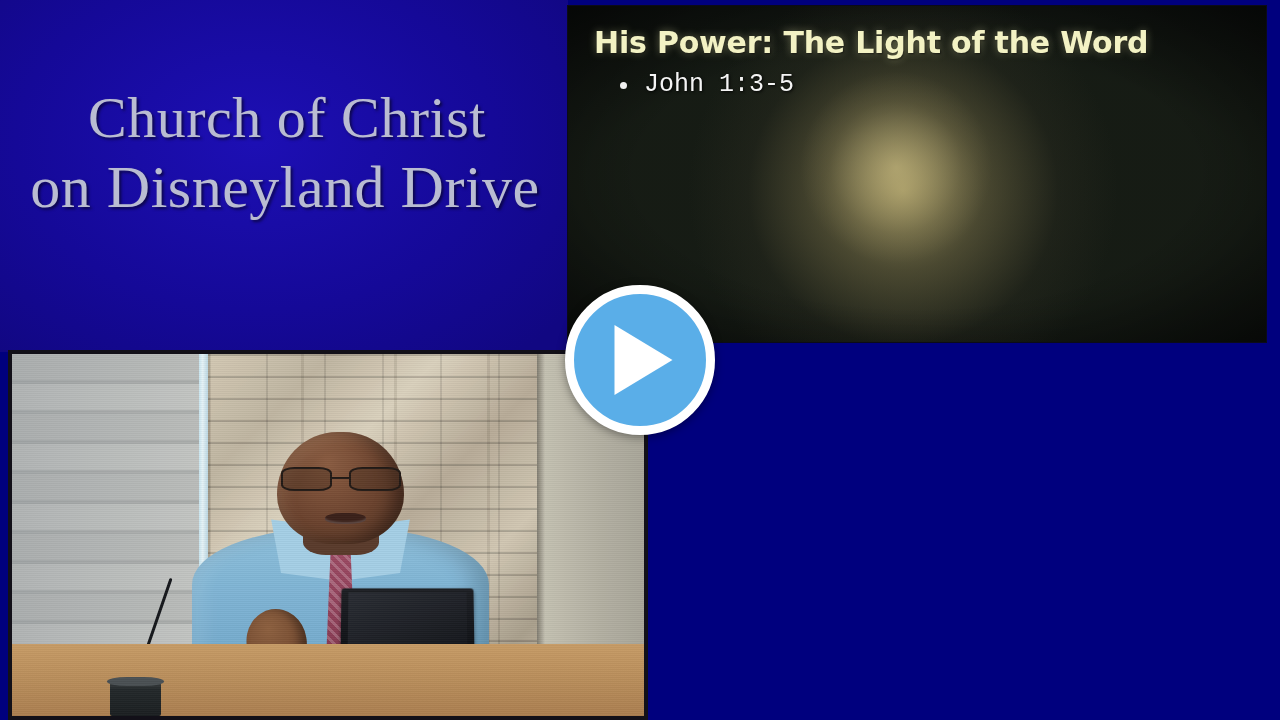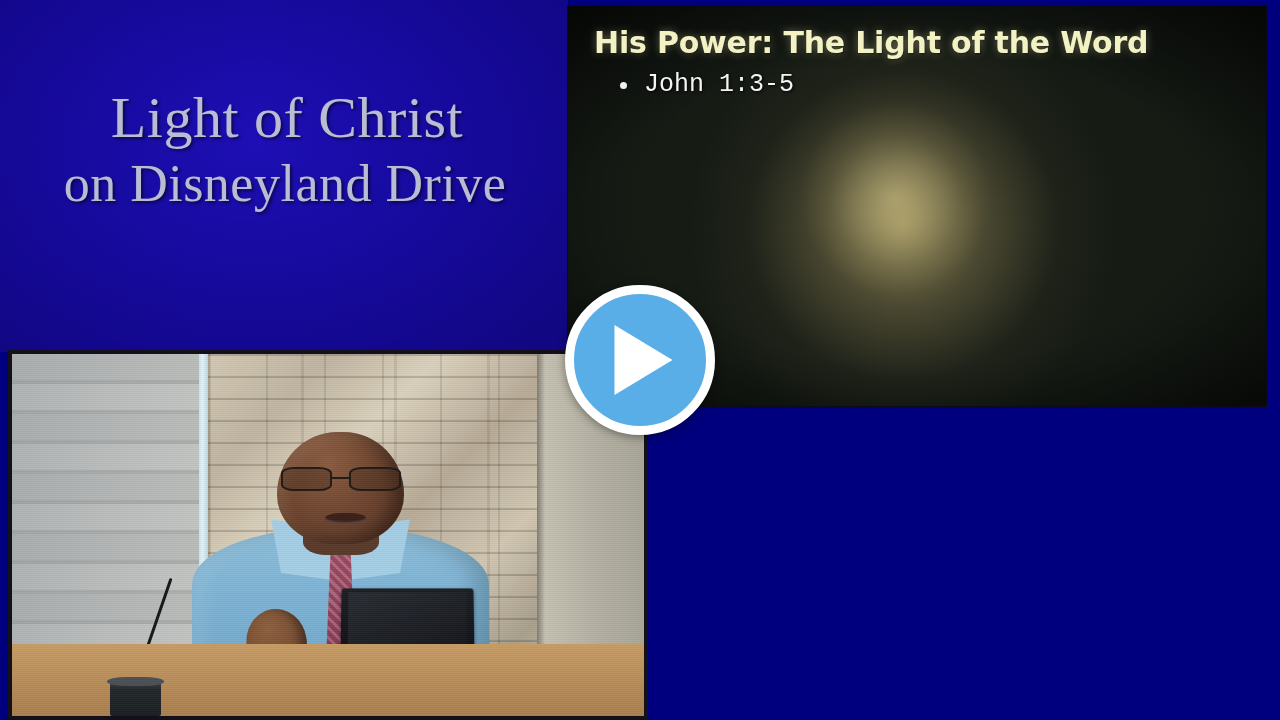--- a/index.html
+++ b/index.html
@@ -33,27 +33,27 @@
     left:0; right:0; top:88px;
     text-align:center;
     font-family:"Liberation Serif", serif;
     color:#b9bcd2;
     text-shadow:2px 2px 3px rgba(0,0,0,.55), 0 0 2px rgba(255,255,255,.10);
     letter-spacing:.5px;
     line-height:1.02;
     user-select:none;
   }
   .banner-line1 { font-size:58px; display:block; padding-left:6px; }
-  .banner-line2 { font-size:52px; display:block; margin-top:10px; padding-left:2px; }
+  .banner-line2 { font-size:60px; display:block; margin-top:10px; padding-left:2px; }
 
   
   .slide {
     position:absolute;
     left:568px; top:6px;
-    width:698px; height:400px;
+    width:698px; height:336px;
     background:#030305;
     overflow:hidden;
     box-shadow:0 0 0 1px #0b0b18;
   }
   .slide-glow {
     position:absolute;
     left:0; top:0; right:0; bottom:0;
     background:
       radial-gradient(circle 250px at 48% 55%, rgba(214,196,128,.62) 0%, rgba(160,146,95,.38) 32%, rgba(70,66,48,.18) 62%, rgba(6,8,6,0) 86%),
       radial-gradient(circle 120px at 47% 48%, rgba(232,218,158,.55) 0%, rgba(150,140,96,.18) 55%, rgba(0,0,0,0) 80%),
@@ -316,21 +316,21 @@
     border-color:transparent transparent transparent #ffffff;
   }
 </style>
 </head>
 <body>
 
 <div id="stage">
 
   <div class="banner-panel">
     <div class="banner-text">
-      <span class="banner-line1">Light of Christ</span>
+      <span class="banner-line1">Church of Christ</span>
       <span class="banner-line2">on Disneyland Drive</span>
     </div>
   </div>
 
   <div class="slide">
     <div class="slide-glow"></div>
     <div class="slide-vignette"></div>
     <div class="slide-content">
       <div class="slide-title">His Power: The Light of the Word</div>
       <ul class="slide-bullets">

